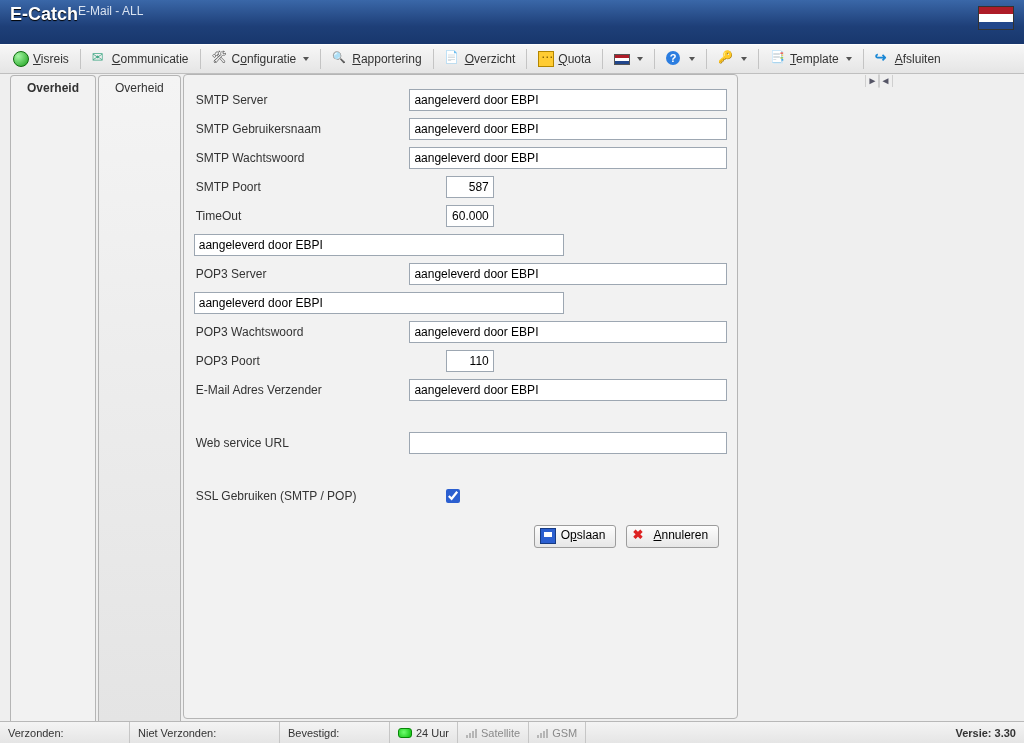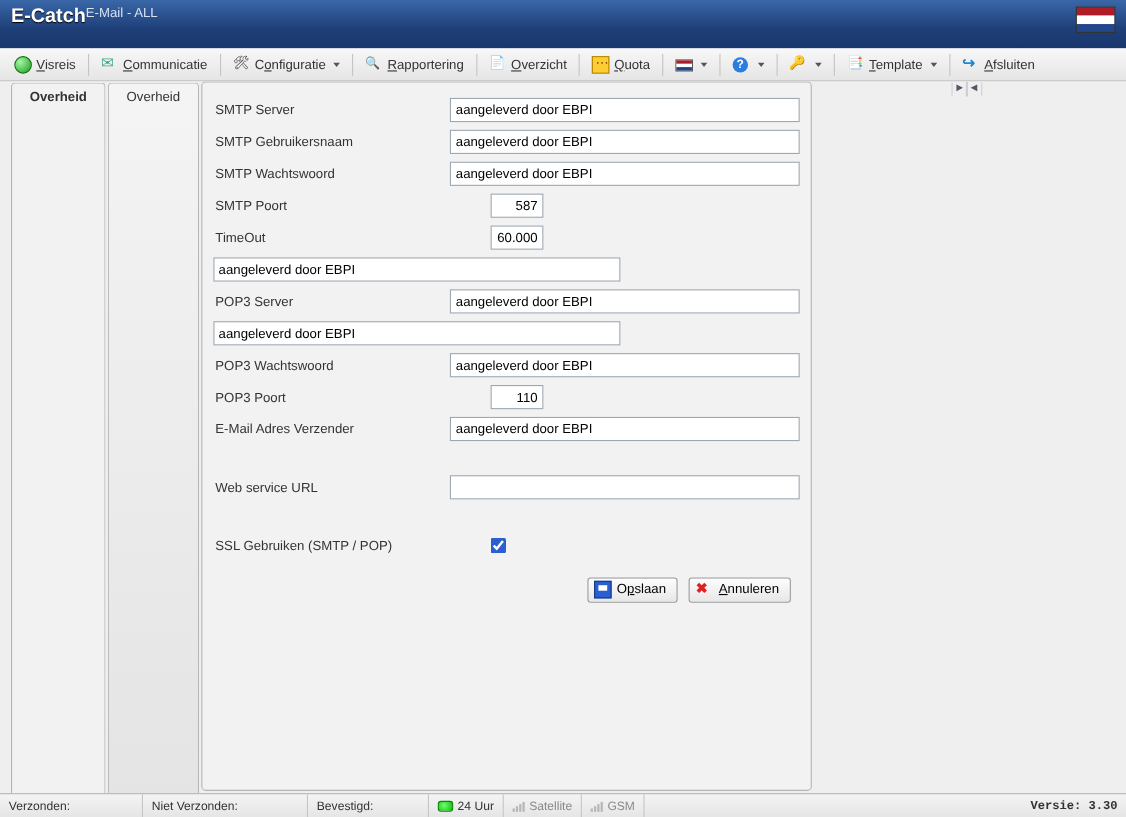--- a/index.html
+++ b/index.html
@@ -211,21 +211,21 @@
   .sb-cell {
     padding: 0 8px;
     border-right: 1px solid #c6c6c6;
     height: 100%;
     display: flex;
     align-items: center;
     gap: 4px;
   }
   .sb-cell.gray { color: #8a8a8a; }
   .sb-fill { flex: 1; border-right: 1px solid #c6c6c6;}
-  .sb-version { padding: 0 8px; font-weight: bold; font-family: Liberation Mono, monospace; }
+  .sb-version { padding: 0 8px; font-weight: bold; }
   .led-green {
     width: 14px; height: 10px;
     background: radial-gradient(circle at 40% 40%, #6fff6f, #0bbd0b);
     border-radius: 3px;
     border: 1px solid #078607;
   }
   .sig-bars {
     display: flex; align-items: flex-end; gap: 1px; height: 10px;
   }
   .sig-bars span { width: 2px; background: #b6b6b6; }

